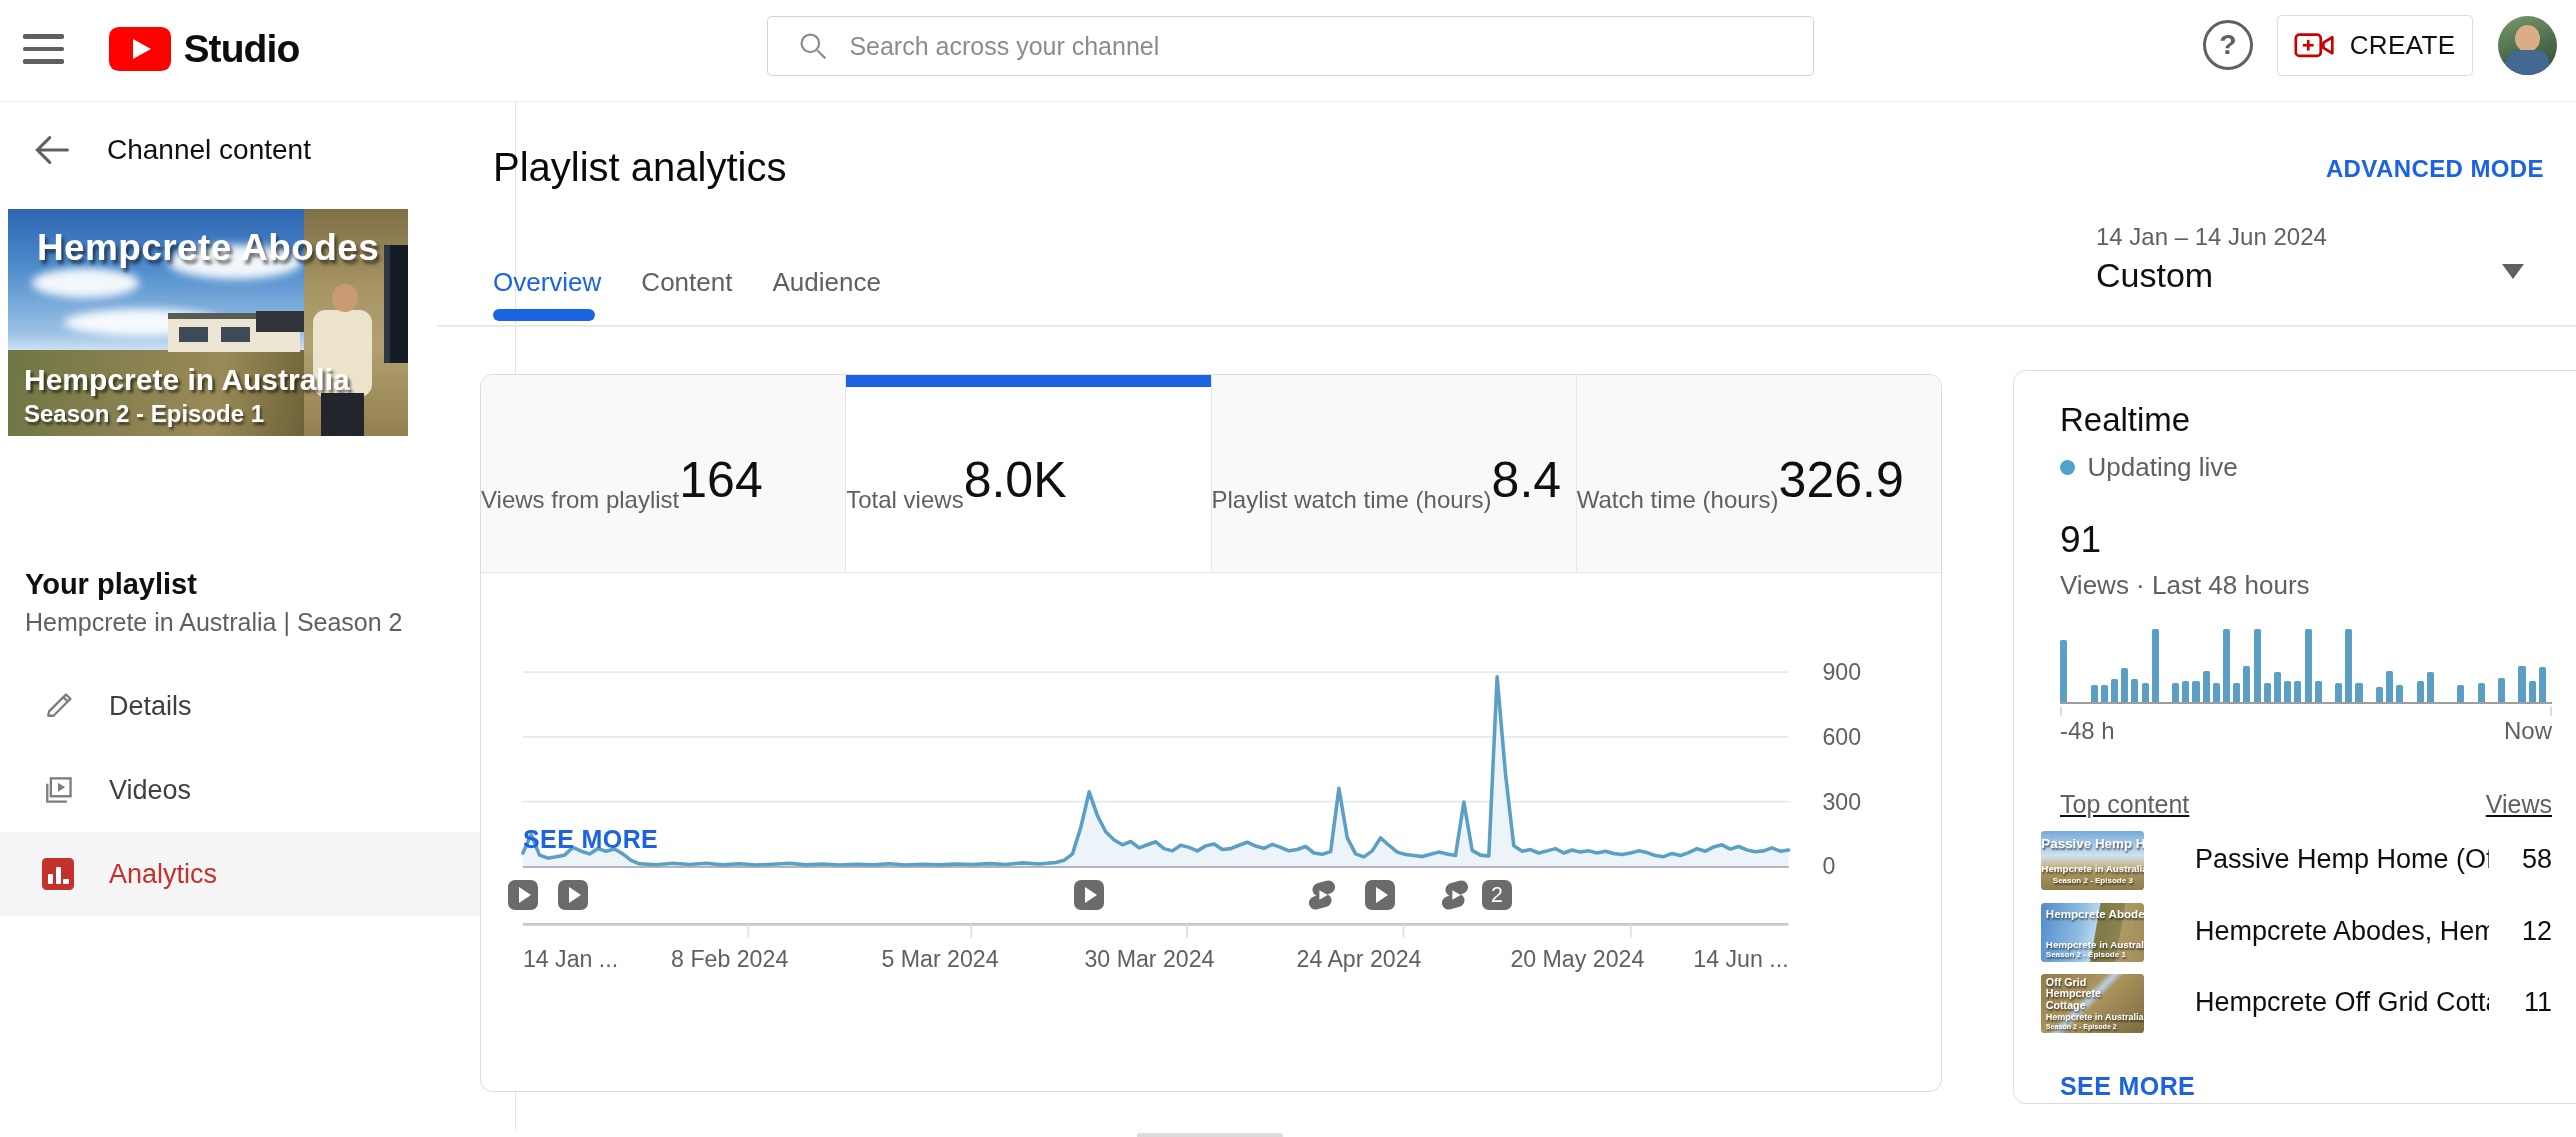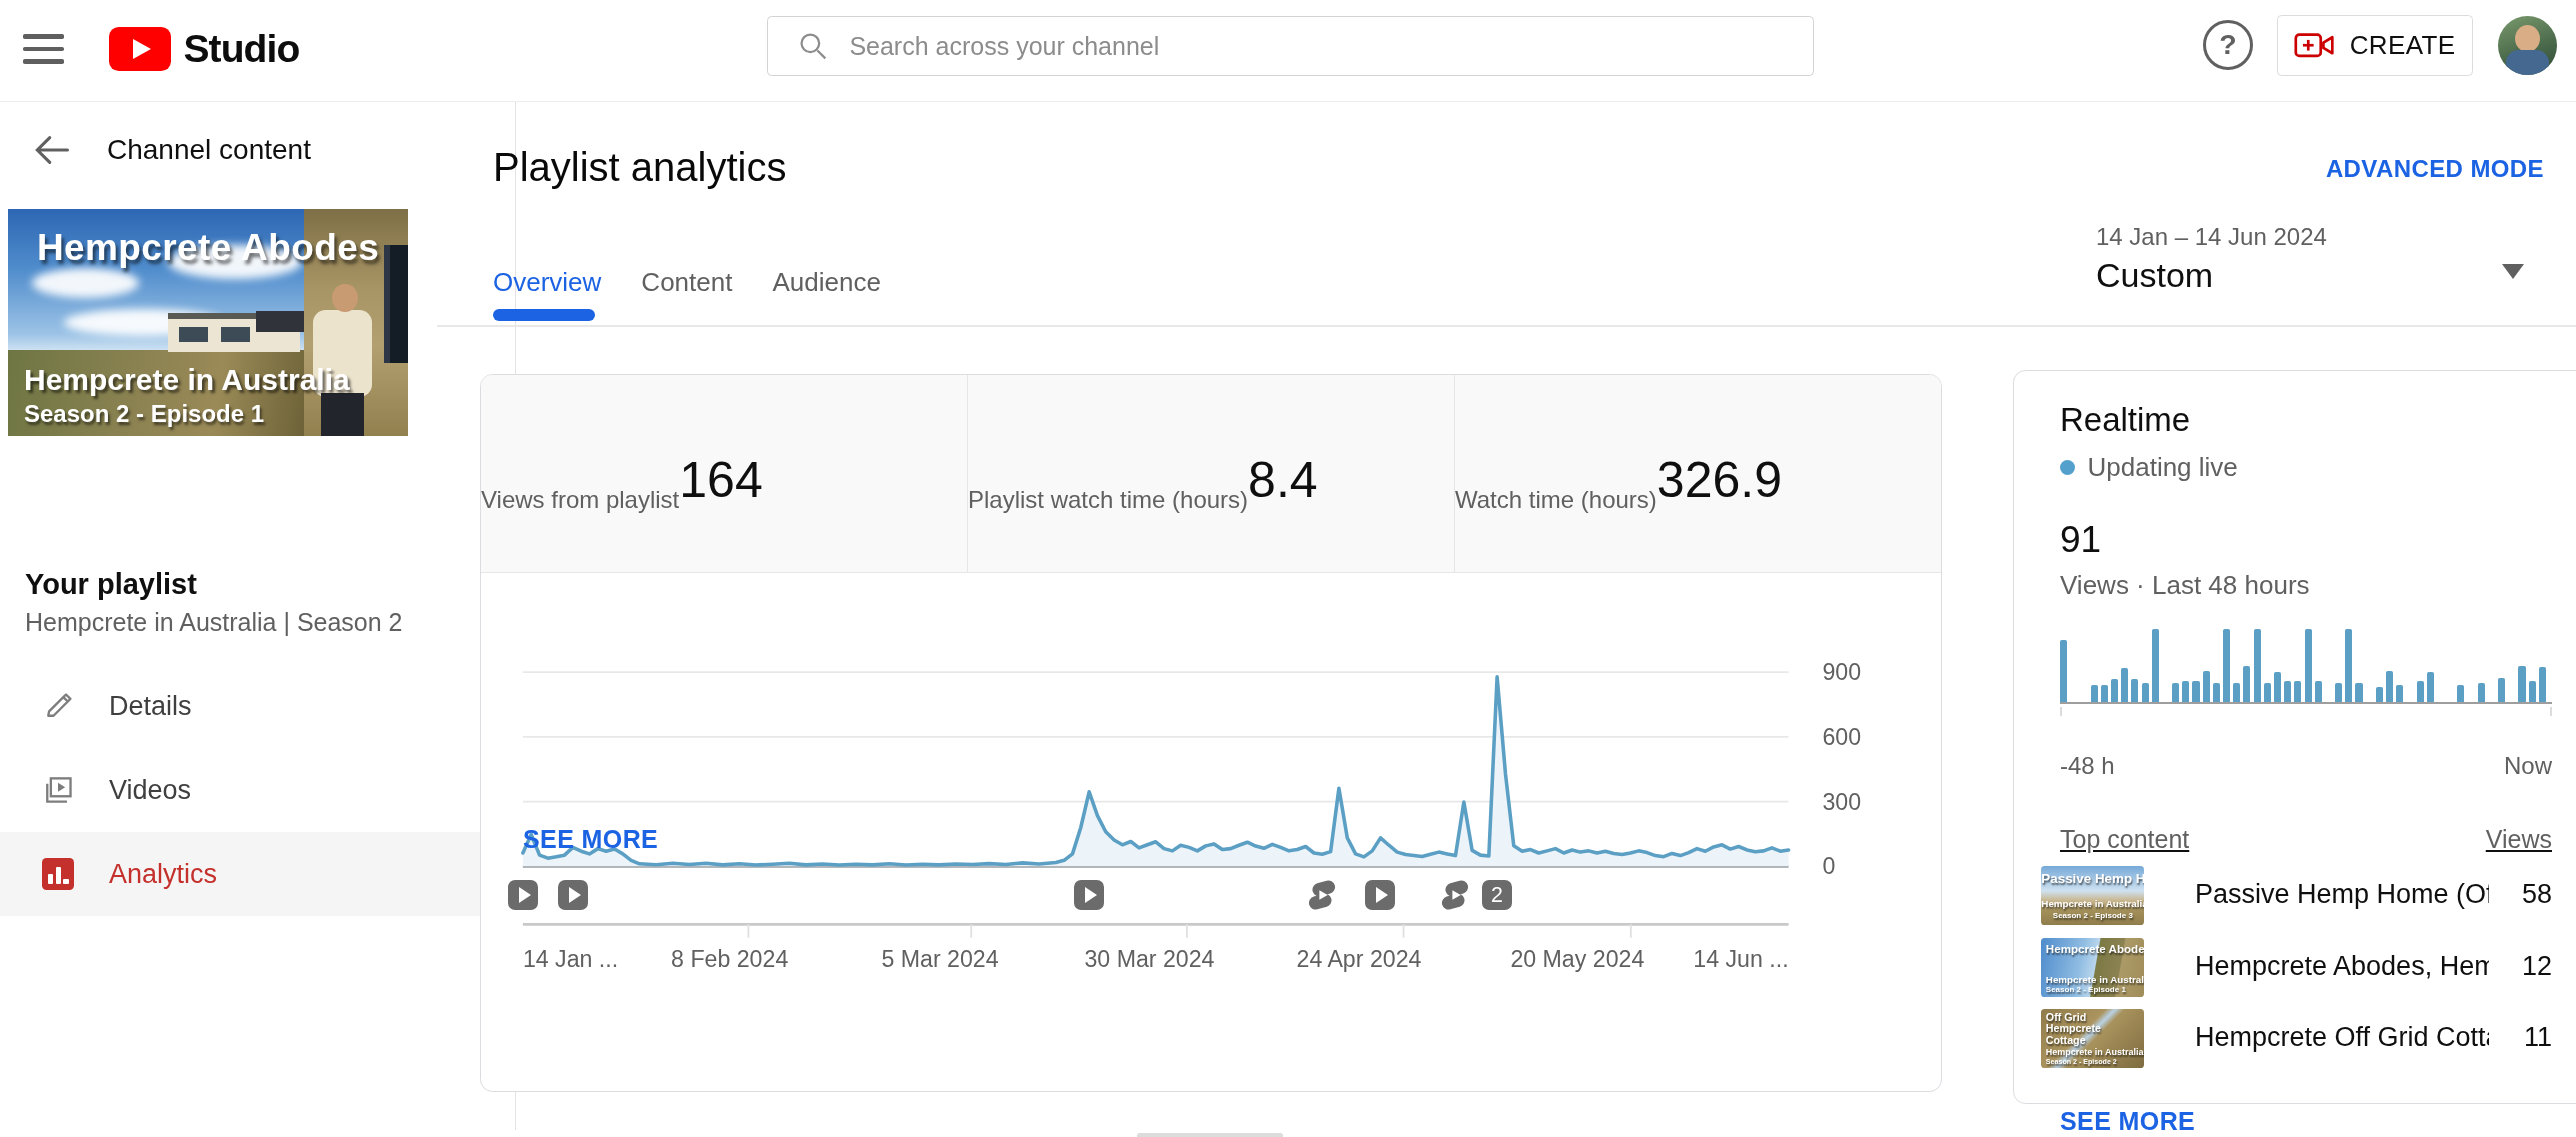--- a/index.html
+++ b/index.html
@@ -126,21 +126,21 @@
   .rt-status { display:flex; align-items:center; gap:12.5px; margin-top:12.5px; }
   .rt-dot { width:15px; height:15px; border-radius:50%; background:#54a0cc; }
   .rt-status span { font-size:26px; color:#606060; }
   .rt-val { margin-top:36px; font-size:37px; font-weight:500; color:#0f0f0f; }
   .rt-cap { margin-top:9px; font-size:26px; color:#606060; }
   .rt-bars { margin-top:28.5px; width:492px; height:73px; display:flex; align-items:flex-end; }
   .rt-bar { width:7.1px; margin-right:3.1px; background:#5b9fc4; border-radius:1.8px 1.8px 0 0; }
   .rt-axis { width:492px; height:0; border-top:2.7px solid #9e9e9e; position:relative; }
   .rt-axis i { position:absolute; top:2.7px; width:1.8px; height:9px; background:#dcdcdc; }
   .rt-xlabels { width:492px; display:flex; justify-content:space-between; margin-top:12.5px; }
-  .rt-xlabels span { font-size:24px; color:#606060;margin-top:35px; }
+  .rt-xlabels span { font-size:24px; color:#606060; }
   .rt-tc-head { width:492px; display:flex; justify-content:space-between; margin-top:45px;text-decoration:underline; }
   .rt-tc-head span { font-size:25px; color:#606060; }
   .rt-row { width:492px; height:59px; margin-top:12.5px; position:relative; cursor:pointer; }
   .rt-row:first-of-type { margin-top:21.4px; }
   .rt-thumb { position:absolute; left:-18.7px; top:0; width:103px; height:59px; border-radius:3.6px; overflow:hidden; }
   .rt-row .r-title { position:absolute; left:135px; top:13.4px; width:294px; font-size:27px; color:#0f0f0f;
     white-space:nowrap; overflow:hidden; }
   .rt-row .r-views { position:absolute; right:0; top:13.4px; font-size:27px; color:#0f0f0f; }
   .rt-see-more { margin-top:39px; display:inline-block; }
 
@@ -281,20 +281,24 @@
   <div class="tab">Audience</div>
 </div>
 <div class="tabline-track"></div>
 <div class="tab-underline"></div>
 
 <div class="card main-card">
   <div class="metric-row">
     <div class="metric">
       <div class="m-lbl">Views from playlist</div>
       <div class="m-val">164</div>
+    </div>
+    <div class="metric selected">
+      <div class="m-lbl">Total views</div>
+      <div class="m-val">8.0K</div>
     </div>
     <div class="metric">
       <div class="m-lbl">Playlist watch time (hours)</div>
       <div class="m-val">8.4</div>
     </div>
     <div class="metric">
       <div class="m-lbl">Watch time (hours)</div>
       <div class="m-val">326.9</div>
     </div>
   </div>

